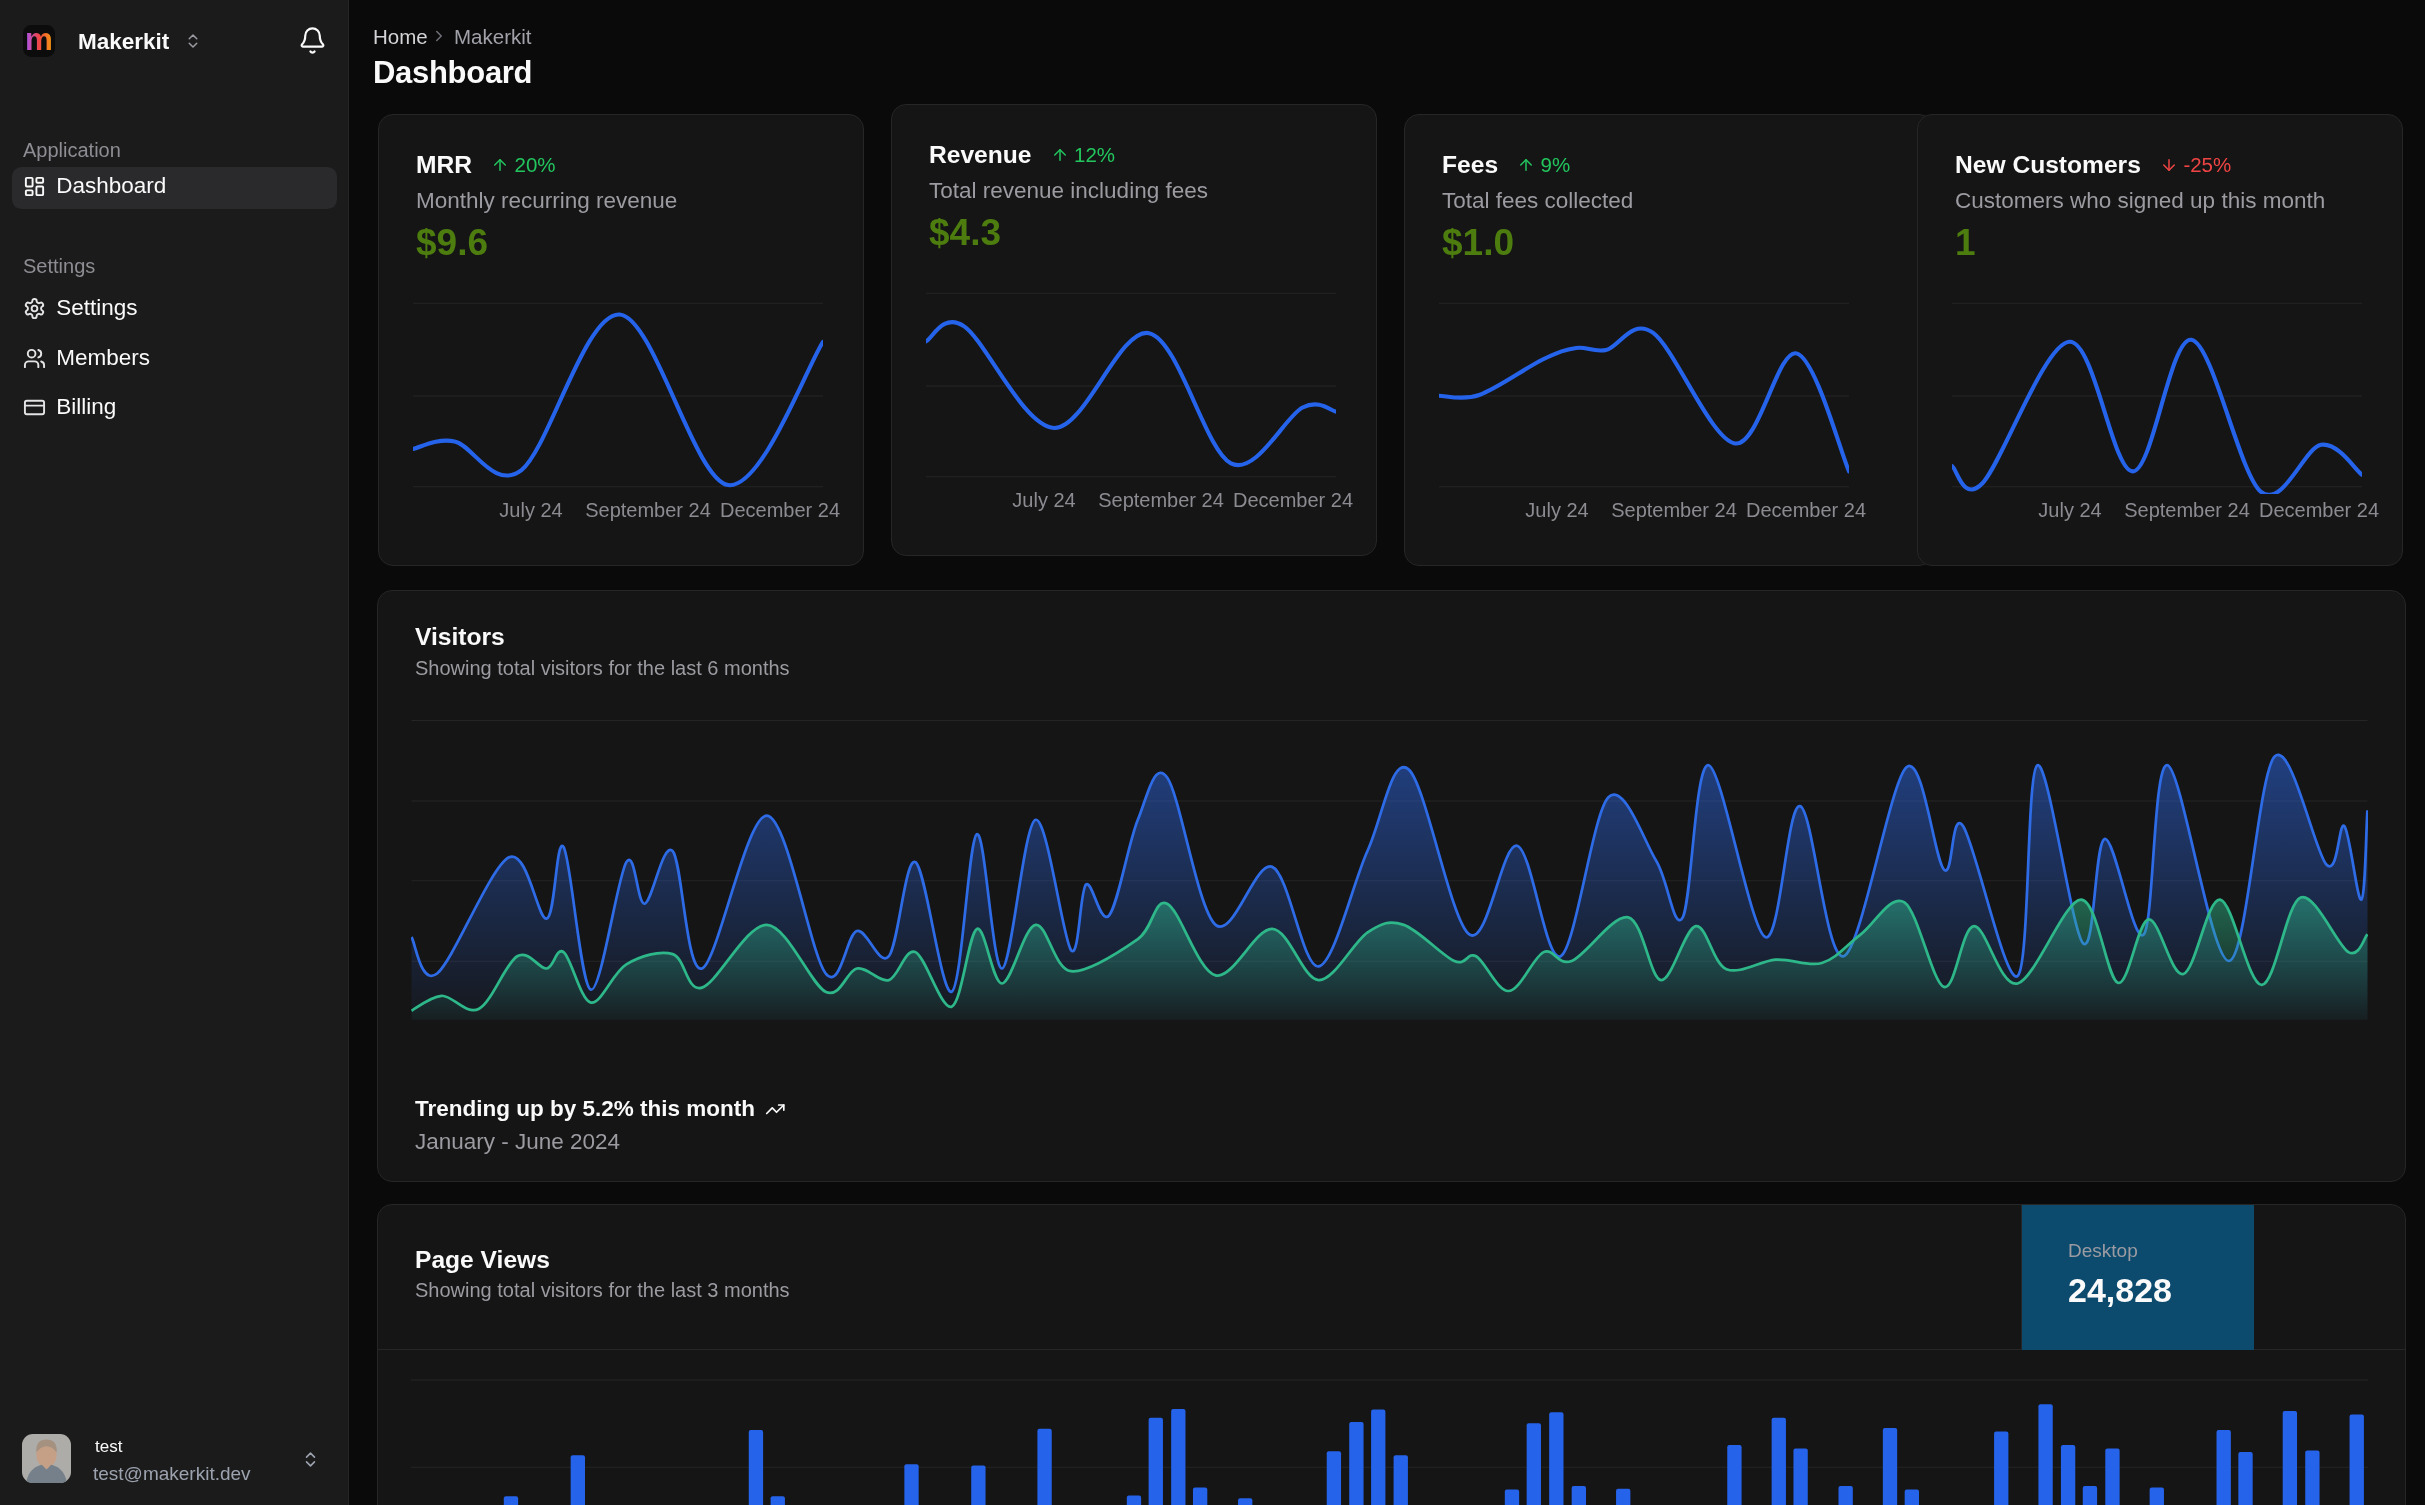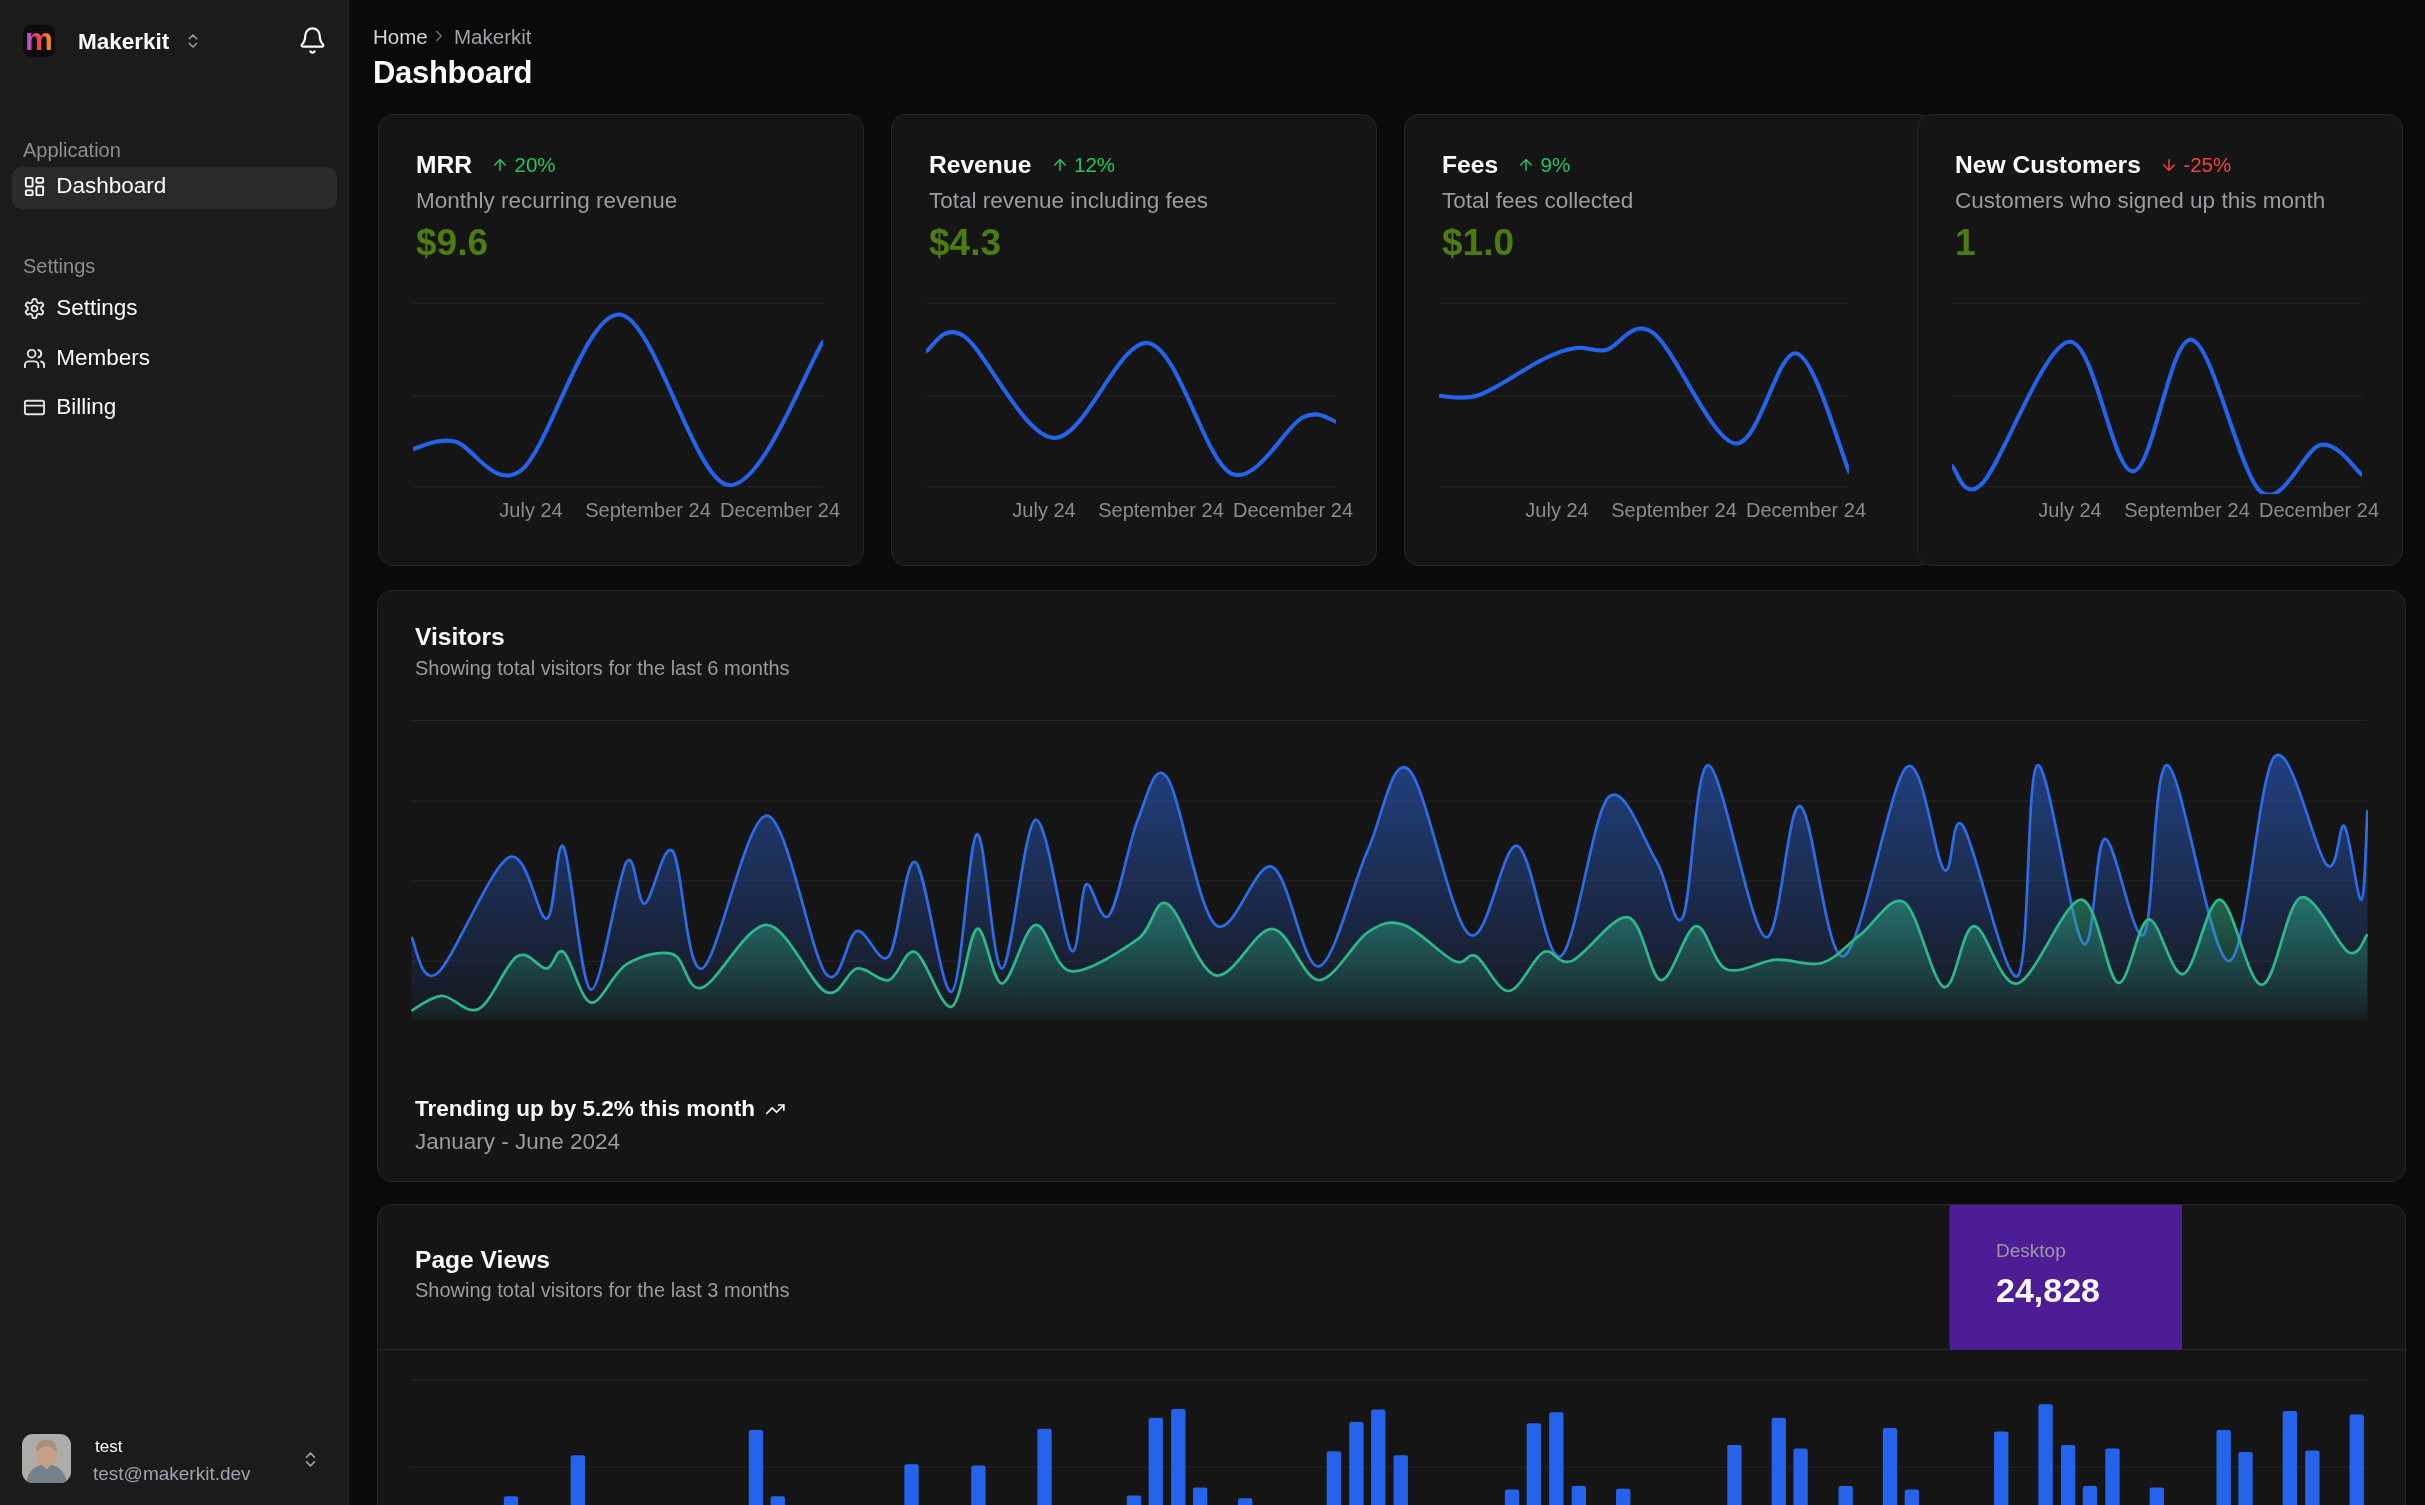--- a/index.html
+++ b/index.html
@@ -133,21 +133,21 @@
   <svg class="mini" width="410" height="198" viewBox="0 0 601 290">
 <line x1="0" y1="10.5" x2="601" y2="10.5" class="grid"></line>
 <line x1="0" y1="146.5" x2="601" y2="146.5" class="grid"></line>
 <line x1="0" y1="279.5" x2="601" y2="279.5" class="grid"></line>
 <path d="M0.0,224.0C10.2,222.2 34.5,207.8 61.0,213.0C87.5,218.2 118.7,286.0 159.0,255.0C199.3,224.0 252.5,23.3 303.0,27.0C353.5,30.7 412.3,270.3 462.0,277.0C511.7,283.7 577.8,102.0 601.0,67.0" fill="none" stroke="#2563eb" stroke-width="6" stroke-linecap="round"></path>
 </svg>
   <div class="xlab" style="left:152px">July 24</div>
   <div class="xlab" style="left:269px">September 24</div>
   <div class="xlab" style="left:401px">December 24</div>
 </div>
-<div class="card stat" style="left:891px;top:114px;width:486px;height:452px">
+<div class="card stat" style="left:891px;top:104px;width:486px;height:452px">
   <div class="st-head">
       <span class="st-title">Revenue</span>
       <span class="badge g">
         <svg width="18" height="18" viewBox="0 0 24 24" fill="none" stroke="#22c55e" stroke-width="2" stroke-linecap="round" stroke-linejoin="round">
           <path d="M12 19V5"></path>
           <path d="m5 12 7-7 7 7"></path>
         </svg>
         <span>12%</span>
       </span>
     </div>
@@ -240,21 +240,21 @@
         <polyline points="16 7 22 7 22 13"></polyline>
       </svg>
     </div>
   <div class="v-foot2">January - June 2024</div>
 </div>
 
 <div class="card" style="left:377px;top:1204px;width:2029px;height:341px;overflow:hidden">
   <div style="position:absolute;left:0;top:0;width:2029px;height:145px;border-bottom:1.4px solid #262626"></div>
   <div class="v-title" style="top:41px">Page Views</div>
   <div class="v-sub" style="top:74px">Showing total visitors for the last 3 months</div>
-  <div class="pv-box" style="left:1571px;width:233px;background:#4c1d95">
+  <div class="pv-box" style="left:1643px;width:233px;background:#0c4a6e">
       <div class="pv-lab">Desktop</div>
       <div class="pv-val">24,828</div>
     </div>
   <svg class="abs" style="left:33px;top:145px" width="1957" height="197" viewBox="0 0 2868 288">
     <line x1="0" y1="43.5" x2="2868" y2="43.5" class="grid"></line>
     <line x1="0" y1="171.5" x2="2868" y2="171.5" class="grid"></line>
     <rect x="136" y="214" width="21" height="55" rx="3" fill="#2563eb"></rect>
 <rect x="234" y="154" width="21" height="115" rx="3" fill="#2563eb"></rect>
 <rect x="495" y="117" width="21" height="152" rx="3" fill="#2563eb"></rect>
 <rect x="527" y="214" width="21" height="55" rx="3" fill="#2563eb"></rect>

